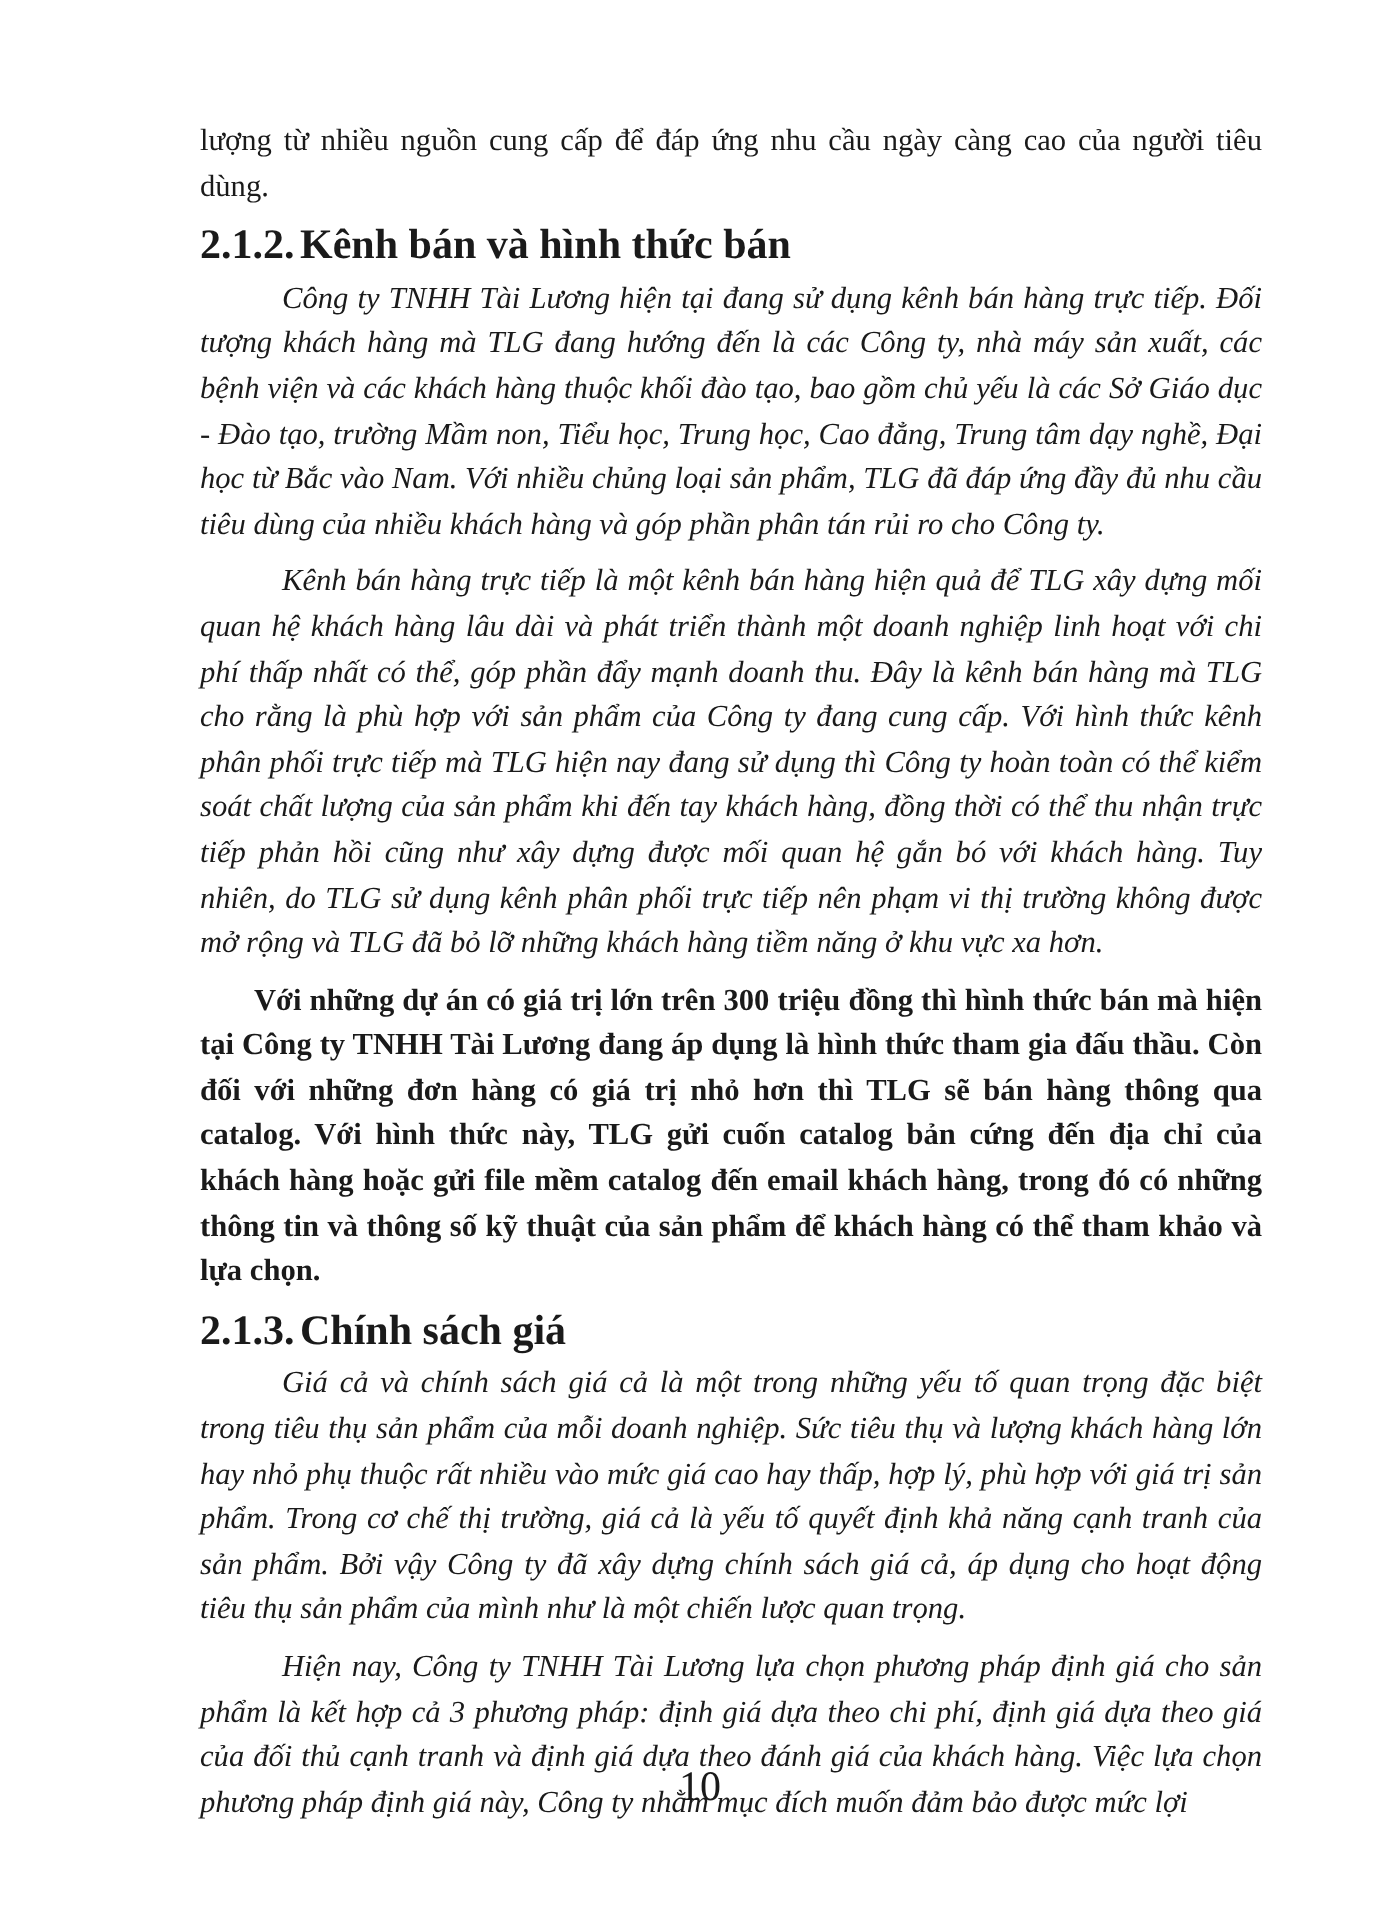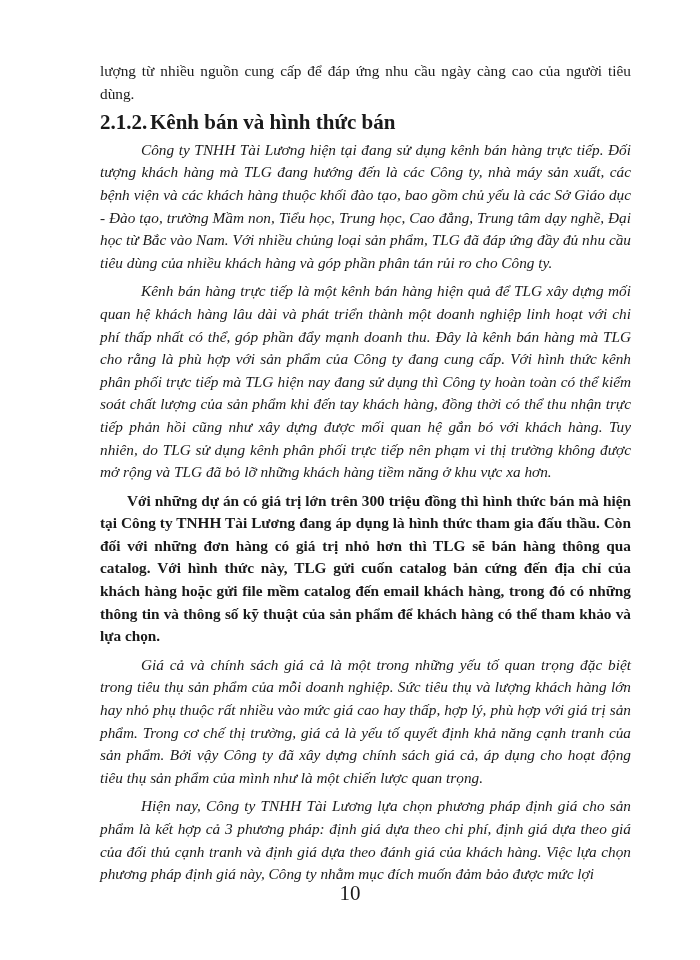--- a/index.html
+++ b/index.html
@@ -28,17 +28,20 @@
 <div class="page">
   <p>lượng từ nhiều nguồn cung cấp để đáp ứng nhu cầu ngày càng cao của người tiêu dùng.</p>
 
   <h3>
     <span class="num">2.1.2.</span><span>Kênh bán và hình thức bán</span>
   </h3>
   <p class="indent">Công ty TNHH Tài Lương hiện tại đang sử dụng kênh bán hàng trực tiếp. Đối tượng khách hàng mà TLG đang hướng đến là các Công ty, nhà máy sản xuất, các bệnh viện và các khách hàng thuộc khối đào tạo, bao gồm chủ yếu là các Sở Giáo dục - Đào tạo, trường Mầm non, Tiểu học, Trung học, Cao đẳng, Trung tâm dạy nghề, Đại học từ Bắc vào Nam. Với nhiều chủng loại sản phẩm, TLG đã đáp ứng đầy đủ nhu cầu tiêu dùng của nhiều khách hàng và góp phần phân tán rủi ro cho Công ty.</p>
   <p class="indent">Kênh bán hàng trực tiếp là một kênh bán hàng hiện quả để TLG xây dựng mối quan hệ khách hàng lâu dài và phát triển thành một doanh nghiệp linh hoạt với chi phí thấp nhất có thể, góp phần đẩy mạnh doanh thu. Đây là kênh bán hàng mà TLG cho rằng là phù hợp với sản phẩm của Công ty đang cung cấp. Với hình thức kênh phân phối trực tiếp mà TLG hiện nay đang sử dụng thì Công ty hoàn toàn có thể kiểm soát chất lượng của sản phẩm khi đến tay khách hàng, đồng thời có thể thu nhận trực tiếp phản hồi cũng như xây dựng được mối quan hệ gắn bó với khách hàng. Tuy nhiên, do TLG sử dụng kênh phân phối trực tiếp nên phạm vi thị trường không được mở rộng và TLG đã bỏ lỡ những khách hàng tiềm năng ở khu vực xa hơn.</p>
   <p class="indent-sm">Với những dự án có giá trị lớn trên 300 triệu đồng thì hình thức bán mà hiện tại Công ty TNHH Tài Lương đang áp dụng là hình thức tham gia đấu thầu. Còn đối với những đơn hàng có giá trị nhỏ hơn thì TLG sẽ bán hàng thông qua catalog. Với hình thức này, TLG gửi cuốn catalog bản cứng đến địa chỉ của khách hàng hoặc gửi file mềm catalog đến email khách hàng, trong đó có những thông tin và thông số kỹ thuật của sản phẩm để khách hàng có thể tham khảo và lựa chọn.</p>
 
+  <h3>
+    <span class="num">2.1.3.</span><span>Chính sách giá</span>
+  </h3>
   <p class="indent">Giá cả và chính sách giá cả là một trong những yếu tố quan trọng đặc biệt trong tiêu thụ sản phẩm của mỗi doanh nghiệp. Sức tiêu thụ và lượng khách hàng lớn hay nhỏ phụ thuộc rất nhiều vào mức giá cao hay thấp, hợp lý, phù hợp với giá trị sản phẩm. Trong cơ chế thị trường, giá cả là yếu tố quyết định khả năng cạnh tranh của sản phẩm. Bởi vậy Công ty đã xây dựng chính sách giá cả, áp dụng cho hoạt động tiêu thụ sản phẩm của mình như là một chiến lược quan trọng.</p>
   <p class="indent">Hiện nay, Công ty TNHH Tài Lương lựa chọn phương pháp định giá cho sản phẩm là kết hợp cả 3 phương pháp: định giá dựa theo chi phí, định giá dựa theo giá của đối thủ cạnh tranh và định giá dựa theo đánh giá của khách hàng. Việc lựa chọn phương pháp định giá này, Công ty nhằm mục đích muốn đảm bảo được mức lợi</p>
 </div>
 
 <div class="page-number">10</div>
 
 </body></html>

